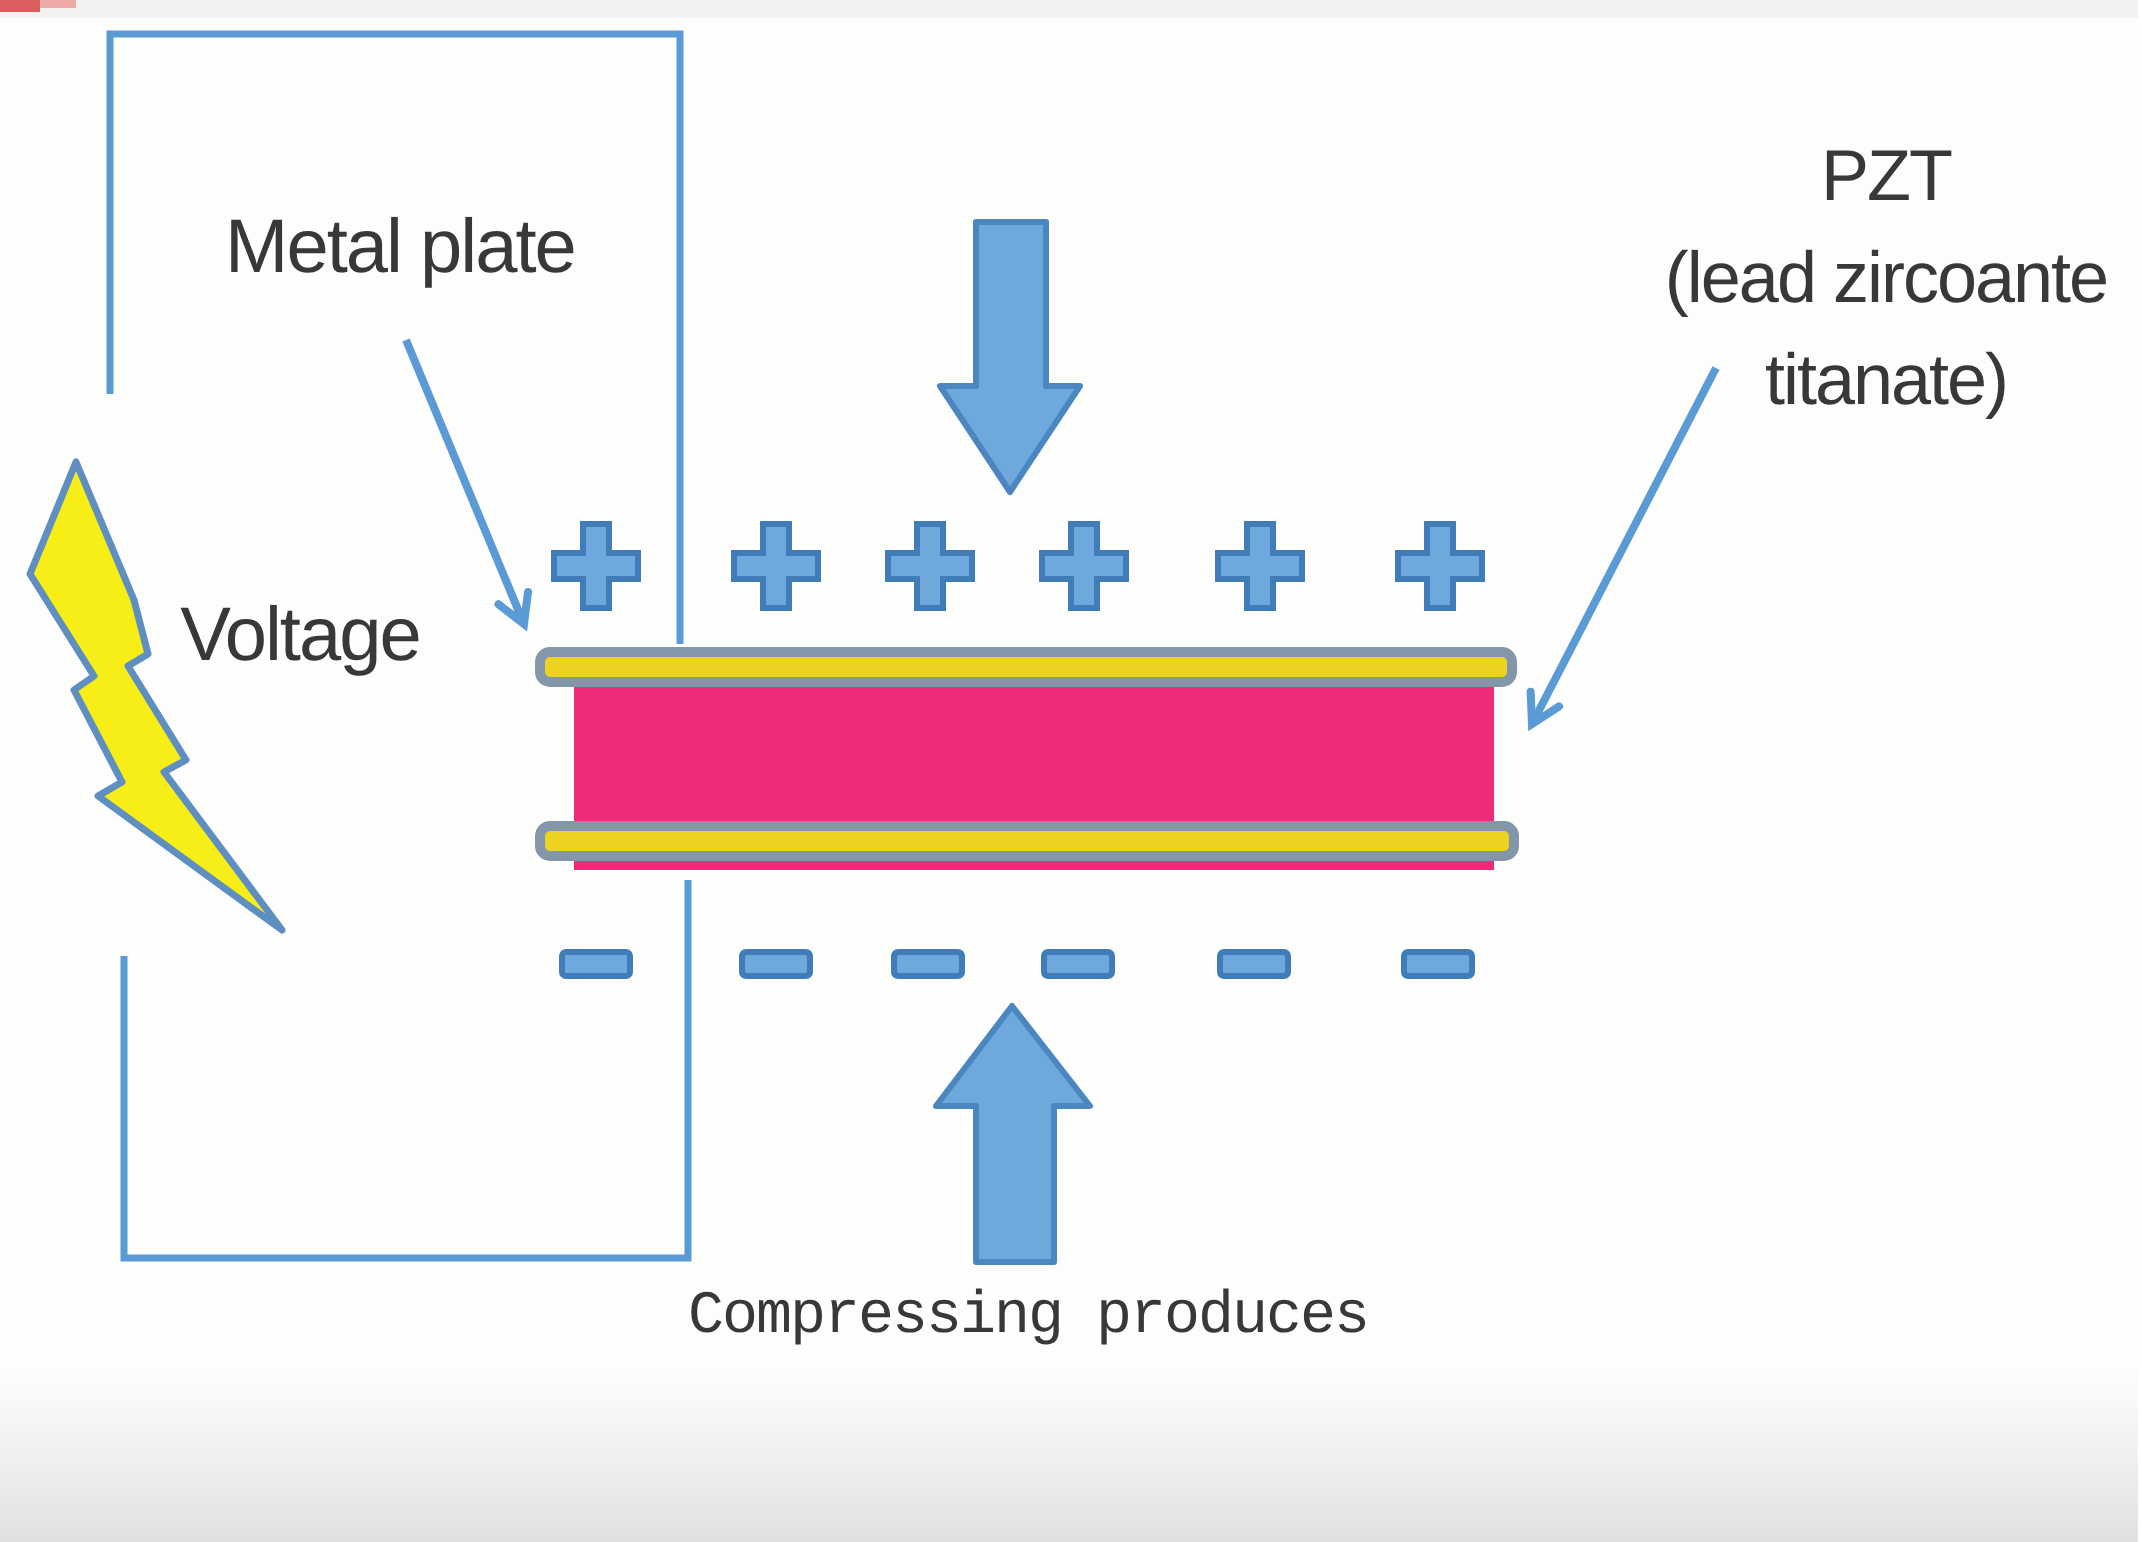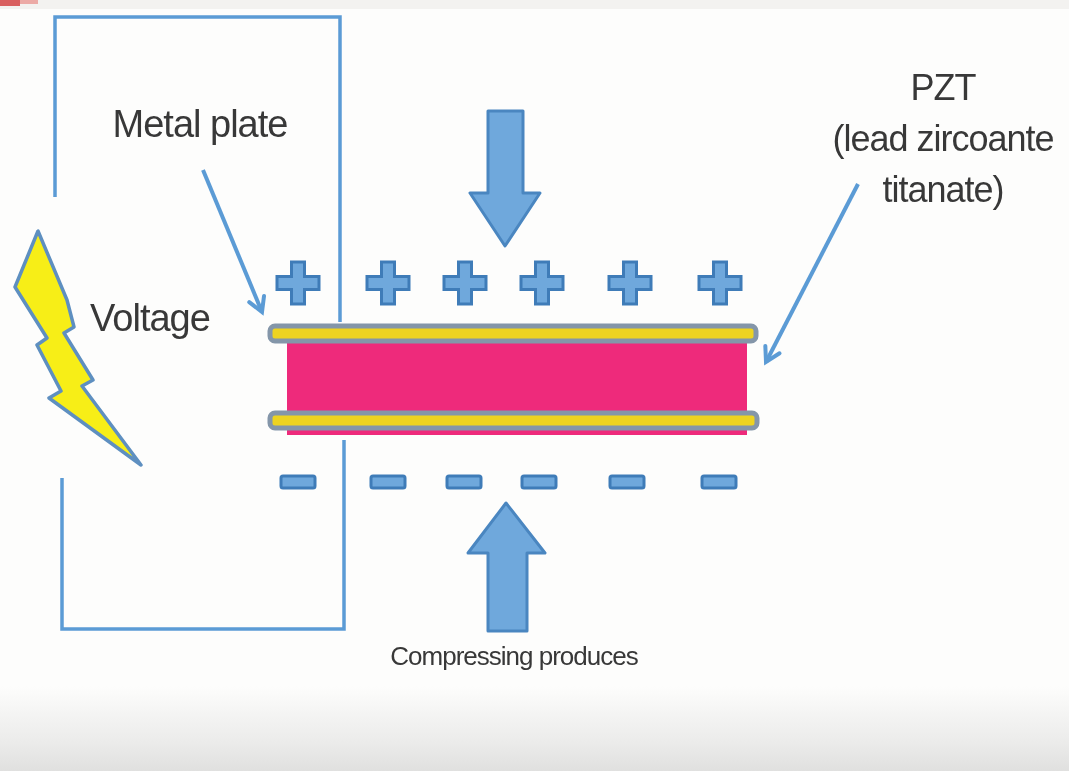--- a/index.html
+++ b/index.html
@@ -8,21 +8,21 @@
     font-family:"Liberation Sans",sans-serif;
     background:linear-gradient(180deg,#fdfdfc 0%,#fdfdfc 89%,#ececeb 96%,#e0e0df 100%);
   }
   .lbl{
     position:absolute;color:#383838;text-align:center;
     letter-spacing:-1px;line-height:1.2;white-space:nowrap;
   }
   #metal-plate-label{left:90px;top:102px;width:220px;font-size:38px;}
   #voltage-label{left:70px;top:296px;width:160px;font-size:38px;text-align:center;}
   #pzt-label{left:818px;top:62px;width:250px;font-size:36px;line-height:1.42;white-space:nowrap;}
-  #compress-label{left:330px;top:638px;width:368px;font-size:26px;line-height:1.45;}
+  #compress-label{left:330px;top:638px;width:368px;font-size:30px;line-height:1.45;font-family:Liberation Mono, monospace;}
   svg{position:absolute;left:0;top:0;}
   .wire{stroke:#5b9bd5;stroke-width:3.5;fill:none;}
   .pointer{stroke:#5b9bd5;stroke-width:4;fill:none;}
   .plate{fill:#edd321;stroke:#8496a9;stroke-width:5;}
   .pzt{fill:#ee2a7b;}
   .charge{fill:#6fa8dc;stroke:#3f7cb8;stroke-width:3;}
   .bigarrow{fill:#6fa8dc;stroke:#4a86c0;stroke-width:3;stroke-linejoin:round;}
   .bolt{fill:#f7ee17;stroke:#5e8fc0;stroke-width:3.5;stroke-linejoin:round;}
   .topband{fill:#f3f2f0;}
   .redband1{fill:#d95f5f;}

